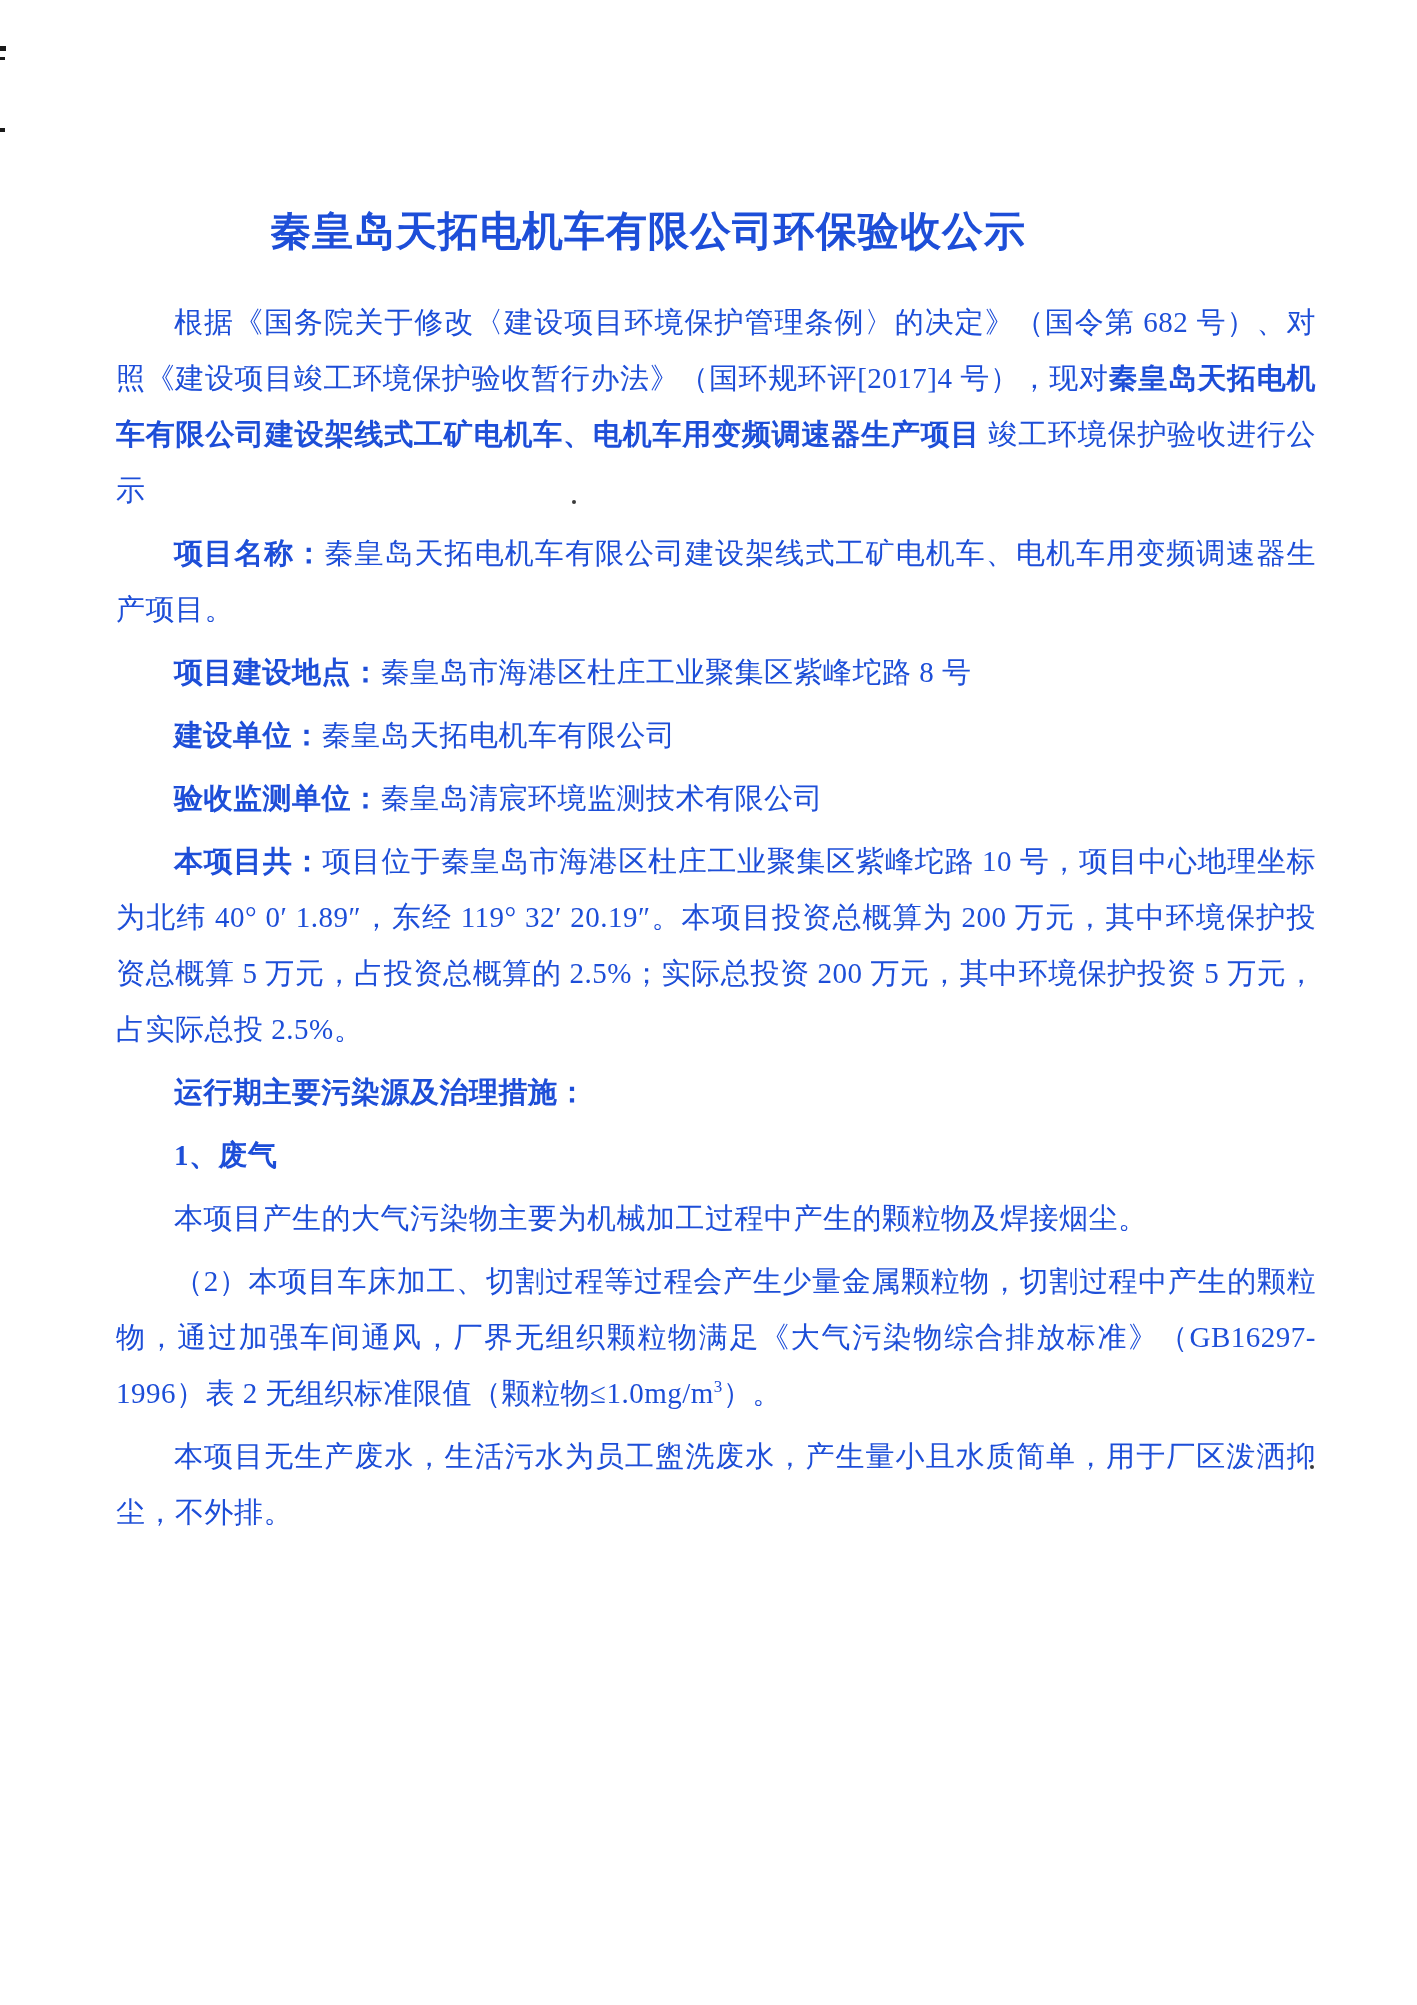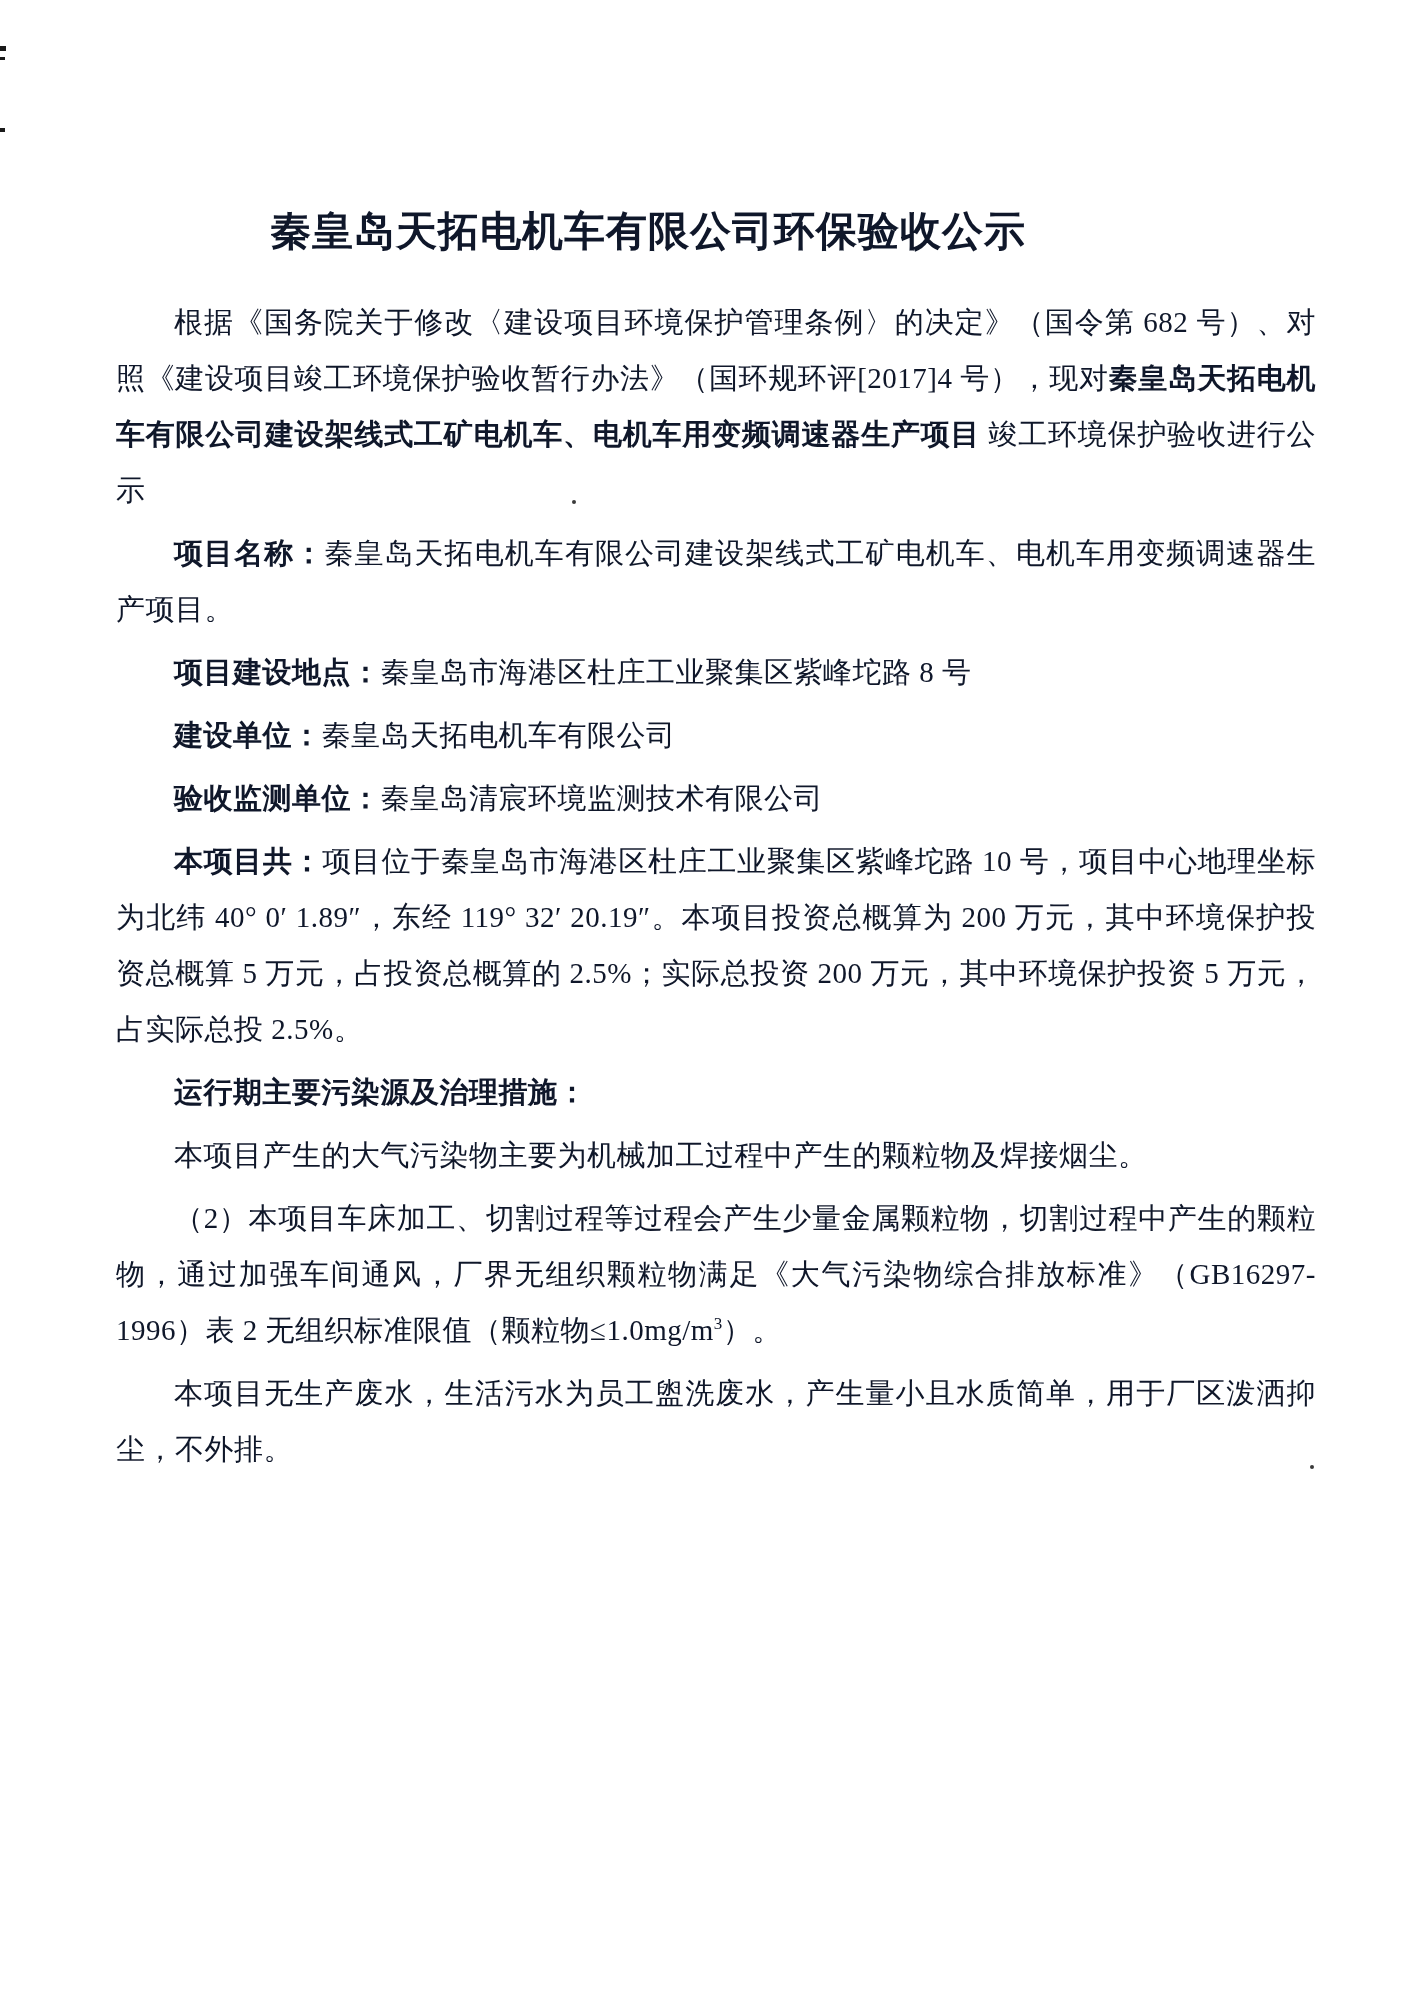--- a/index.html
+++ b/index.html
@@ -6,21 +6,21 @@
     margin: 0;
     padding: 0;
     background: #ffffff;
   }
   .page {
     position: relative;
     width: 1417px;
     height: 1778px;
     background: #ffffff;
     overflow: hidden;
-    color: #0f172a;
+    color: #1d4ed8;
     font-family: "Liberation Serif", "DejaVu Serif", serif;
     text-decoration: underline;
   }
   .doc-title {
     position: absolute;
     top: 181px;
     left: 100px;
     width: 1216px;
     padding-right: 120px;
     box-sizing: border-box;
@@ -81,17 +81,18 @@
   <h1 class="doc-title">秦皇岛天拓电机车有限公司环保验收公示</h1>
 
   <div class="doc-body">
       <p><span>根据《国务院关于修改〈建设项目环境保护管理条例〉的决定》（国令第 682 号）、对照《建设项目竣工环境保护验收暂行办法》（国环规环评[2017]4 号），现对</span><span class="b">秦皇岛天拓电机车有限公司建设架线式工矿电机车、电机车用变频调速器生产项目</span><span> 竣工环境保护验收进行公示</span></p>
       <p><span class="b">项目名称：</span><span>秦皇岛天拓电机车有限公司建设架线式工矿电机车、电机车用变频调速器生产项目。</span></p>
       <p><span class="b">项目建设地点：</span><span>秦皇岛市海港区杜庄工业聚集区紫峰坨路 8 号</span></p>
       <p><span class="b">建设单位：</span><span>秦皇岛天拓电机车有限公司</span></p>
       <p><span class="b">验收监测单位：</span><span>秦皇岛清宸环境监测技术有限公司</span></p>
       <p><span class="b">本项目共：</span><span>项目位于秦皇岛市海港区杜庄工业聚集区紫峰坨路 10 号，项目中心地理坐标为北纬 40° 0′ 1.89″，东经 119° 32′ 20.19″。本项目投资总概算为 200 万元，其中环境保护投资总概算 5 万元，占投资总概算的 2.5%；实际总投资 200 万元，其中环境保护投资 5 万元，占实际总投 2.5%。</span></p>
       <p><span class="b">运行期主要污染源及治理措施：</span></p>
+      <p><span class="b">1、废气</span></p>
       <p><span>本项目产生的大气污染物主要为机械加工过程中产生的颗粒物及焊接烟尘。</span></p>
       <p><span>（2）本项目车床加工、切割过程等过程会产生少量金属颗粒物，切割过程中产生的颗粒物，通过加强车间通风，厂界无组织颗粒物满足《大气污染物综合排放标准》（GB16297-1996）表 2 无组织标准限值（颗粒物≤1.0mg/m</span><sup>3</sup><span>）。</span></p>
       <p><span>本项目无生产废水，生活污水为员工盥洗废水，产生量小且水质简单，用于厂区泼洒抑尘，不外排。</span></p>
     </div>
 </div>
 
 </body></html>

